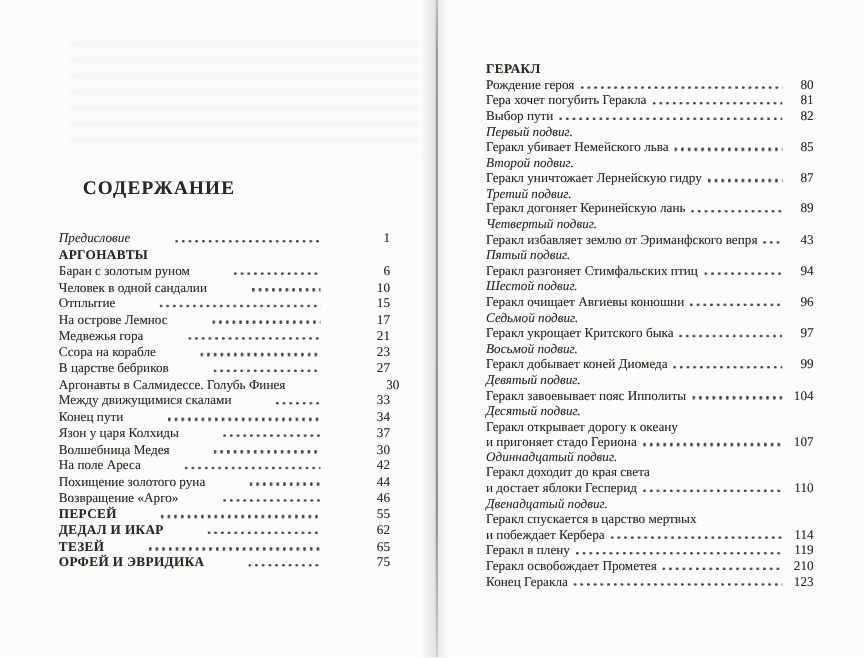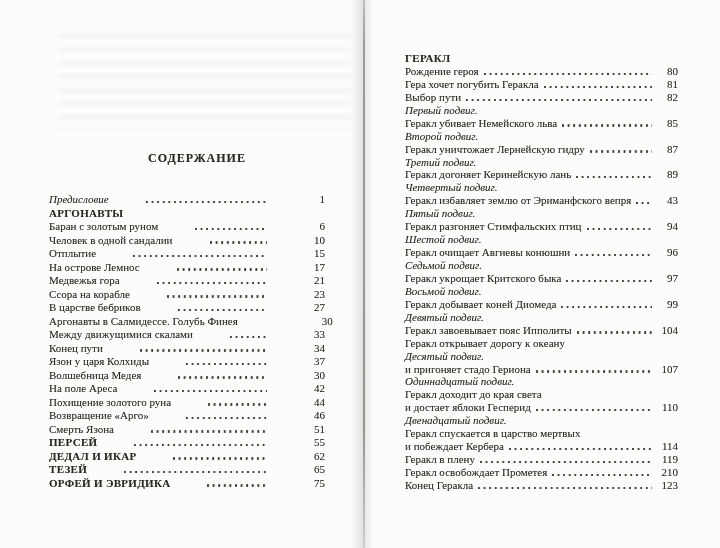--- a/index.html
+++ b/index.html
@@ -45,24 +45,23 @@
     position: absolute; left: 365px; top: 0;
     width: 8px; height: 100%;
     background: linear-gradient(90deg, rgba(0,0,0,0.08), rgba(0,0,0,0));
   }
 
   .page { position: absolute; margin-top: 12px; }
   .page.left  { left: 49px;  top: 139px; width: 276px; }
   .page.right { left: 405px; top: 40px;  width: 273px; }
 
   .heading {
-    font-size: 12px;
+    font-size: 16px;
     font-weight: bold;
     letter-spacing: 1px;
-    text-align: center;
     padding-left: 20px;           
     height: 14px;
     line-height: 14px;
     text-shadow: 0 0 0.4px rgba(40,35,30,0.35);
   }
   .page.left .toc { margin-top: 28px; }
 
   .row {
     display: flex;
     align-items: baseline;
@@ -182,25 +181,20 @@
         <div class="row">
     <span class="t">Похищение золотого руна</span>
     <span class="leader"></span>
     <span class="num">44</span>
   </div>
         <div class="row">
     <span class="t">Возвращение «Арго»</span>
     <span class="leader"></span>
     <span class="num">46</span>
   </div>
-        <div class="row">
-    <span class="t">Смерть Язона</span>
-    <span class="leader"></span>
-    <span class="num">51</span>
-  </div>
         <div class="row caps">
     <span class="t">ПЕРСЕЙ</span>
     <span class="leader"></span>
     <span class="num">55</span>
   </div>
         <div class="row caps">
     <span class="t">ДЕДАЛ И ИКАР</span>
     <span class="leader"></span>
     <span class="num">62</span>
   </div>
@@ -312,28 +306,28 @@
   </div>
         <div class="row italic noleader">
     <span class="t">Девятый подвиг.</span>
 
   </div>
         <div class="row">
     <span class="t">Геракл завоевывает пояс Ипполиты</span>
     <span class="leader"></span>
     <span class="num">104</span>
   </div>
+        <div class="row italic noleader">
+    <span class="t">Десятый подвиг.</span>
+
+  </div>
         <div class="row noleader">
     <span class="t">Геракл открывает дорогу к океану</span>
 
   </div>
-        <div class="row italic noleader">
-    <span class="t">Десятый подвиг.</span>
-
-  </div>
         <div class="row">
     <span class="t">и пригоняет стадо Гериона</span>
     <span class="leader"></span>
     <span class="num">107</span>
   </div>
         <div class="row italic noleader">
     <span class="t">Одиннадцатый подвиг.</span>
 
   </div>
         <div class="row noleader">

